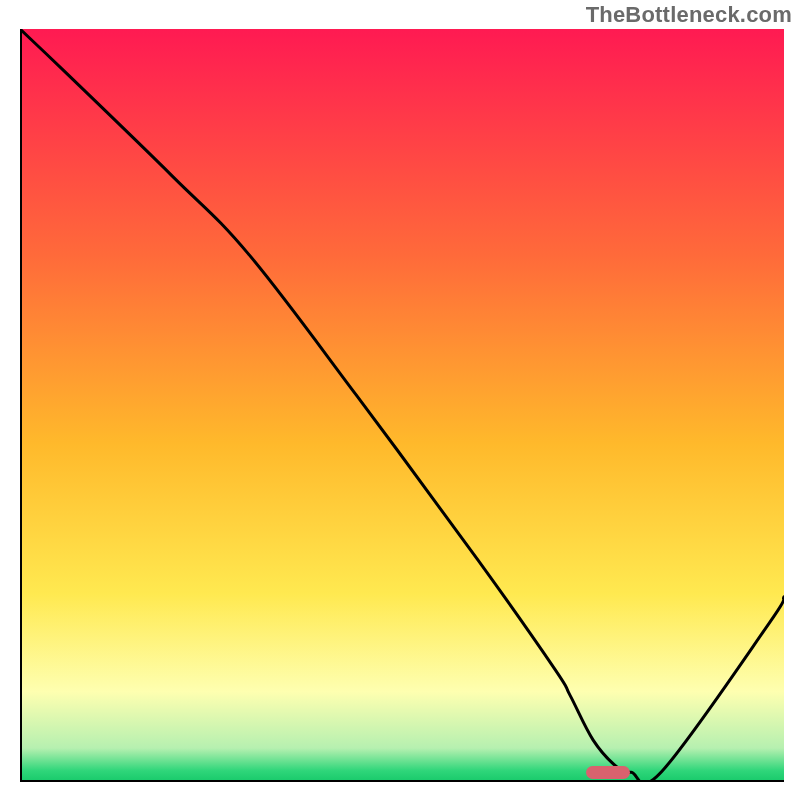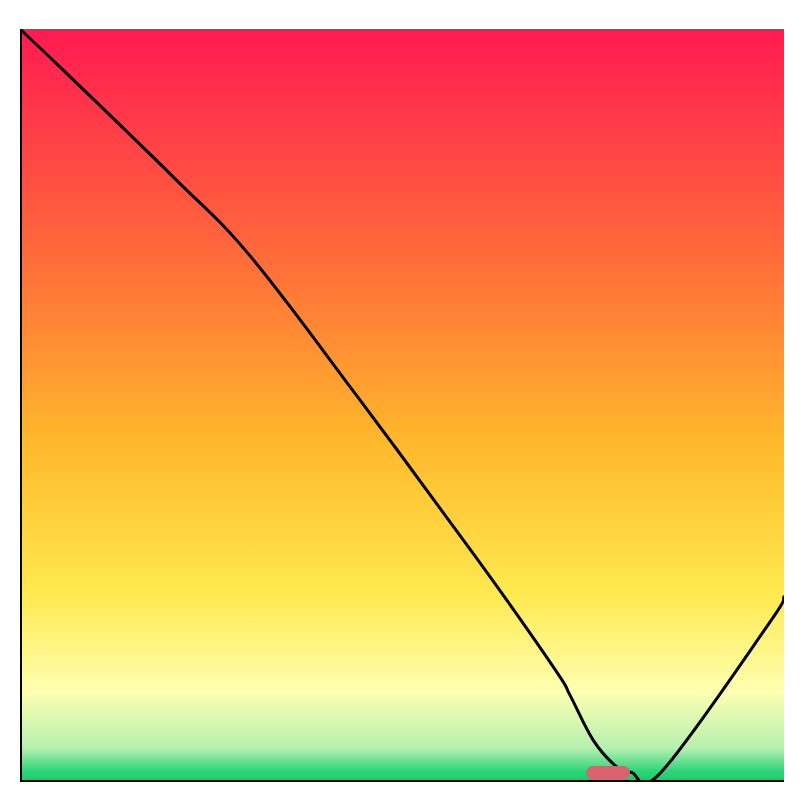--- a/index.html
+++ b/index.html
@@ -63,20 +63,21 @@
     height: 13px;
     border-radius: 7px;
     background: #d9626e;
   }
 </style>
 </head>
 <body>
 
 <div class="canvas">
 
+  <div class="watermark">TheBottleneck.com</div>
 
   <div class="plot-area">
     <svg class="gradient" viewBox="0 0 764 753" preserveAspectRatio="none">
       <defs>
         <linearGradient id="bg" x1="0" y1="0" x2="0" y2="1">
             <stop offset="0%" stop-color="#ff1a52"></stop>
             <stop offset="30%" stop-color="#ff6a3a"></stop>
             <stop offset="55.00000000000001%" stop-color="#ffb92b"></stop>
             <stop offset="75%" stop-color="#ffe950"></stop>
             <stop offset="88%" stop-color="#feffb0"></stop>

